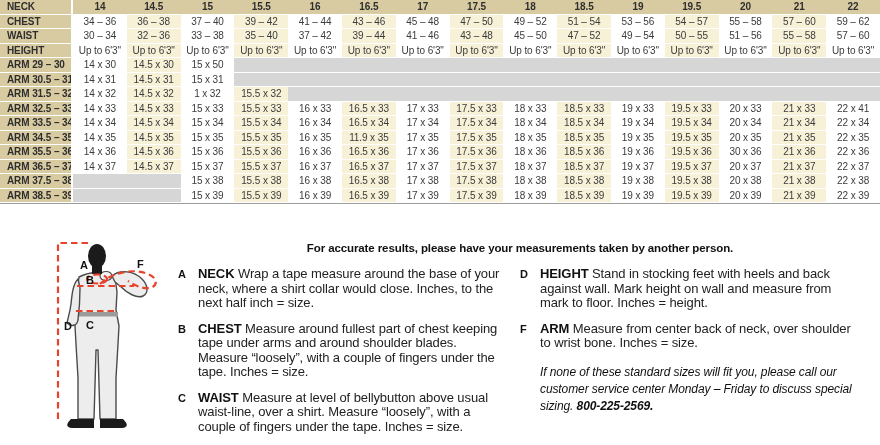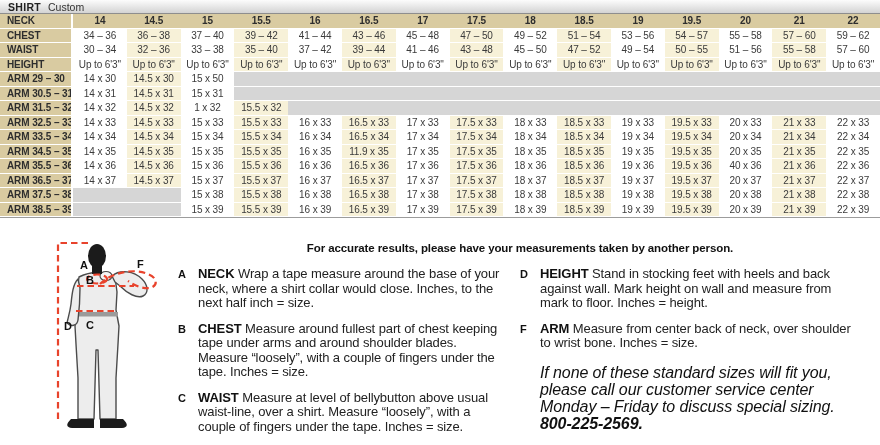--- a/index.html
+++ b/index.html
@@ -25,38 +25,34 @@
   .figure-wrap{width:178px;flex:none;padding:6px 0 0 16px;box-sizing:border-box;}
   .content{flex:1;padding-right:18px;}
   .intro{text-align:center;font-weight:bold;font-size:11.5px;line-height:15px;margin-top:9px;color:#111;letter-spacing:-0.1px;}
   .cols{display:flex;margin-top:11px;}
   .col-a{width:328px;flex:none;}
   .col-b{flex:1;padding-left:14px;}
   .item{display:flex;margin-bottom:11px;}
   .letter{width:20px;flex:none;font-weight:bold;font-size:11px;color:#111;line-height:14.5px;}
   .ibody{margin:0;font-size:13px;line-height:14.5px;color:#222;letter-spacing:-0.1px;}
   .ibody b{color:#111;}
-  .note{margin:13px 0 0 20px;font-style:italic;font-size:16px;line-height:17px;color:#111;max-width:350px;letter-spacing:-0.1px;}
+  .note{margin:13px 0 0 20px;font-style:italic;font-size:12px;line-height:17px;color:#111;max-width:350px;letter-spacing:-0.1px;}
   .note b{font-style:italic;}
 
   
   .fig-red{fill:none;stroke:#e8432c;stroke-width:2.2;stroke-dasharray:6.5 4;}
   .fig-body{fill:#ededed;stroke:#4b4b4b;stroke-width:1.4;stroke-linejoin:round;}
   .fig-dark{fill:#1b1b1b;stroke:none;}
   .fig-label{font-family:"Liberation Sans",sans-serif;font-size:11px;font-weight:bold;fill:#111;}
 </style>
 </head>
 <body>
 
 <div class="sheet">
 
-  <div class="titlebar">
-    <span class="tb-title">SHIRT</span>
-    <span class="tb-sub">Custom</span>
-  </div>
   <div class="grid" id="grid">
       <div class="cell lbl neck">NECK</div>
       <div class="cell neck">14</div>
       <div class="cell neck">14.5</div>
       <div class="cell neck">15</div>
       <div class="cell neck">15.5</div>
       <div class="cell neck">16</div>
       <div class="cell neck">16.5</div>
       <div class="cell neck">17</div>
       <div class="cell neck">17.5</div>
@@ -171,21 +167,21 @@
       <div class="cell white">16 x 33</div>
       <div class="cell cream">16.5 x 33</div>
       <div class="cell white">17 x 33</div>
       <div class="cell cream">17.5 x 33</div>
       <div class="cell white">18 x 33</div>
       <div class="cell cream">18.5 x 33</div>
       <div class="cell white">19 x 33</div>
       <div class="cell cream">19.5 x 33</div>
       <div class="cell white">20 x 33</div>
       <div class="cell cream">21 x 33</div>
-      <div class="cell white">22 x 33</div>
+      <div class="cell white">22 x 41</div>
       <div class="cell lbl">ARM 33.5 – 34</div>
       <div class="cell white">14 x 34</div>
       <div class="cell cream">14.5 x 34</div>
       <div class="cell white">15 x 34</div>
       <div class="cell cream">15.5 x 34</div>
       <div class="cell white">16 x 34</div>
       <div class="cell cream">16.5 x 34</div>
       <div class="cell white">17 x 34</div>
       <div class="cell cream">17.5 x 34</div>
       <div class="cell white">18 x 34</div>
@@ -217,21 +213,21 @@
       <div class="cell white">15 x 36</div>
       <div class="cell cream">15.5 x 36</div>
       <div class="cell white">16 x 36</div>
       <div class="cell cream">16.5 x 36</div>
       <div class="cell white">17 x 36</div>
       <div class="cell cream">17.5 x 36</div>
       <div class="cell white">18 x 36</div>
       <div class="cell cream">18.5 x 36</div>
       <div class="cell white">19 x 36</div>
       <div class="cell cream">19.5 x 36</div>
-      <div class="cell white">40 x 36</div>
+      <div class="cell white">30 x 36</div>
       <div class="cell cream">21 x 36</div>
       <div class="cell white">22 x 36</div>
       <div class="cell lbl">ARM 36.5 – 37</div>
       <div class="cell white">14 x 37</div>
       <div class="cell cream">14.5 x 37</div>
       <div class="cell white">15 x 37</div>
       <div class="cell cream">15.5 x 37</div>
       <div class="cell white">16 x 37</div>
       <div class="cell cream">16.5 x 37</div>
       <div class="cell white">17 x 37</div>

